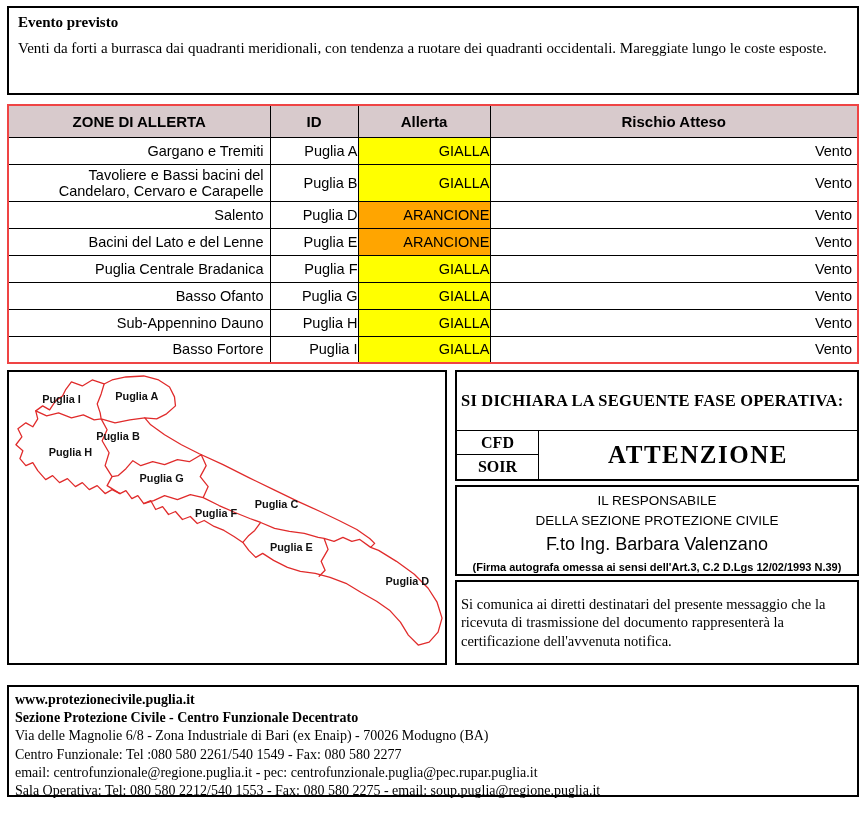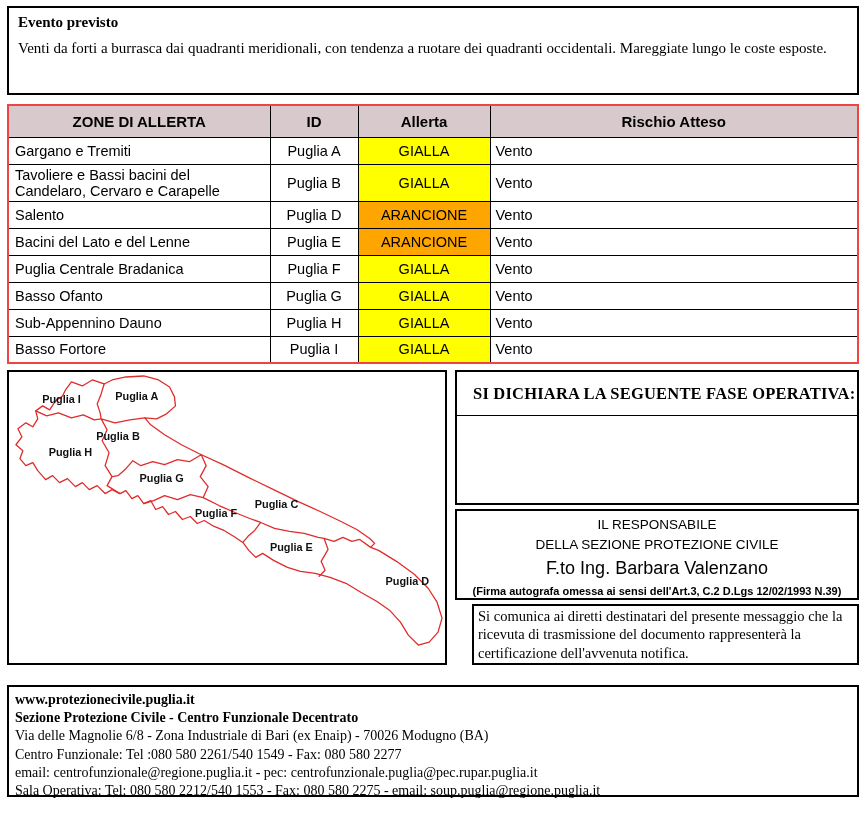--- a/index.html
+++ b/index.html
@@ -26,20 +26,21 @@
   table.alert-table {
     margin-top: 9px;
     width: 852px;
     border-collapse: collapse;
     border: 2px solid #ef4444;
     table-layout: fixed;
   }
   table.alert-table th, table.alert-table td {
     border: 1px solid #000;
     vertical-align: middle;
+    text-align: right;
   }
   table.alert-table th {
     height: 32px;
     font-size: 15px;
     font-weight: bold;
     text-align: center;
   }
   table.alert-table td { height: 27px; font-size: 14.5px; }
   .col-zone    { width: 262px; }
   .col-id      { width: 88px;  }
@@ -56,22 +57,22 @@
     border: 2px solid #000;
     position: relative;
   }
   .map-box svg { width: 100%; height: 100%; display: block; }
   .map-label { font-family: "Liberation Sans", sans-serif; font-size: 11px; font-weight: bold; fill: #111; }
 
   .right-panel { flex: 1; display: flex; flex-direction: column; gap: 4px; }
 
   .fase-box { border: 2px solid #000; height: 136px; display: flex; flex-direction: column; }
   .fase-title-row {
-    height: 44px; border-bottom: 1px solid #000;
-    display: flex; align-items: center; padding-left: 16px;
+    height: 59px; border-bottom: 1px solid #000;
+    display: flex; align-items: center; padding-left: 4px;
     font-family: "Liberation Serif", serif;
     font-size: 16.5px; font-weight: bold; letter-spacing: 0.2px;
   }
   .fase-body { flex: 1; display: flex; }
   .fase-left { width: 82px; border-right: 1px solid #000; display: flex; flex-direction: column; }
   .fase-cfd, .fase-soir {
     flex: 1; display: flex; align-items: center; justify-content: center;
     font-family: "Liberation Serif", serif; font-size: 16px; font-weight: bold;
   }
   .fase-cfd { border-bottom: 1px solid #000; }
@@ -84,22 +85,21 @@
   .resp-box { border: 2px solid #000; height: 91px; text-align: center; padding-top: 4px; }
   .resp-line1 { font-size: 13.5px; line-height: 19px; }
   .resp-line2 { font-size: 13.5px; line-height: 21px; }
   .resp-name  { font-size: 18px;  line-height: 26px; }
   .resp-note  { font-size: 11px;  line-height: 20px; font-weight: bold; }
 
   .notice-box {
     border: 2px solid #000; flex: 1;
     font-family: "Liberation Serif", serif;
     font-size: 14.5px; line-height: 18.5px;
-    padding: 1px 4px;
-    margin-left: 17px;
+    padding: 13px 4px;
   }
 
   
   .footer-box {
     margin-top: 20px;
     border: 2px solid #000;
     height: 112px;
     padding: 4px 6px;
     font-family: "Liberation Serif", serif;
     font-size: 14px; line-height: 18.2px;
@@ -202,20 +202,27 @@
         <text class="map-label" x="285" y="180" text-anchor="middle">Puglia E</text>
         <text class="map-label" x="402" y="214" text-anchor="middle">Puglia D</text>
       </g>
     </svg>
   </div>
 
   <div class="right-panel">
 
     <div class="fase-box">
       <div class="fase-title-row">SI DICHIARA LA SEGUENTE FASE OPERATIVA:</div>
+      <div class="fase-body">
+        <div class="fase-left">
+          <div class="fase-cfd">CFD</div>
+          <div class="fase-soir">SOIR</div>
+        </div>
+        <div class="fase-value">ATTENZIONE</div>
+      </div>
     </div>
 
     <div class="resp-box">
       <div class="resp-line1">IL RESPONSABILE</div>
       <div class="resp-line2">DELLA SEZIONE PROTEZIONE CIVILE</div>
       <div class="resp-name">F.to Ing. Barbara Valenzano</div>
       <div class="resp-note">(Firma autografa omessa ai sensi dell'Art.3, C.2 D.Lgs 12/02/1993 N.39)</div>
     </div>
 
     <div class="notice-box">Si comunica ai diretti destinatari del presente messaggio che la ricevuta di trasmissione del documento rappresenterà la certificazione dell'avvenuta notifica.</div>

